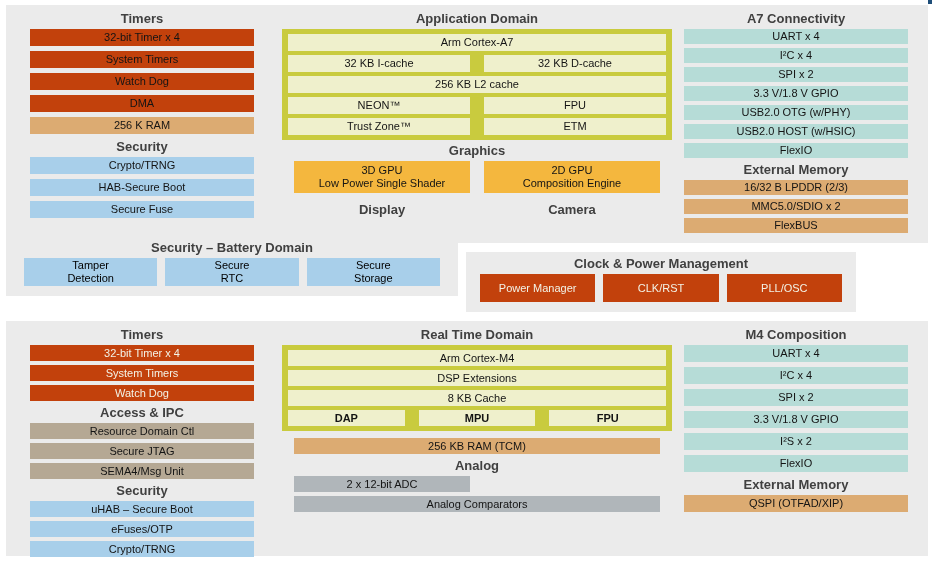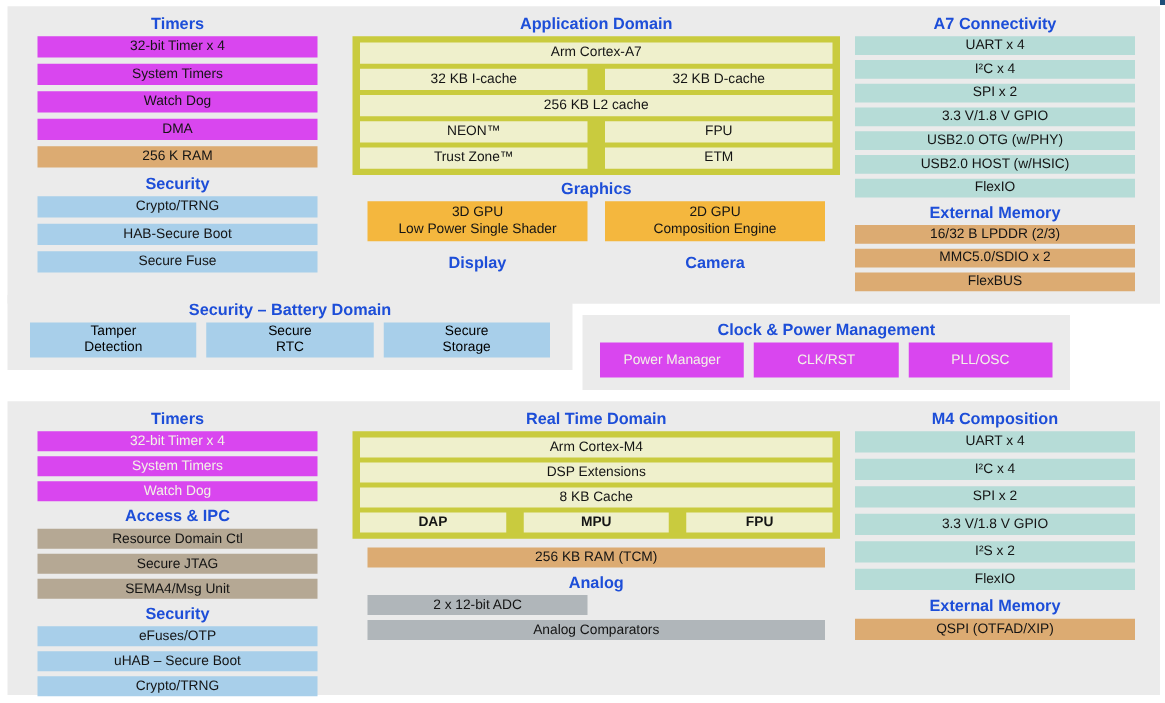--- a/index.html
+++ b/index.html
@@ -21,34 +21,34 @@
   .panel-mid-r  { left: 466px;top: 252px; width: 390px; height: 60px; }
   .panel-bottom { left: 6px;  top: 321px; width: 922px; height: 235px; }
 
   .col { position: absolute; top: 4px; }
   .col-l { left: 24px;  width: 224px; }
   .col-m { left: 276px; width: 390px; }
   .col-r { left: 678px; width: 224px; }
 
   .hdr {
     font-weight: 700; font-size: 13px; line-height: 15px;
-    text-align: center; color: #1d4ed8; margin: 2px 0 3px;
+    text-align: center; color: #404040; margin: 2px 0 3px;
   }
   .box {
     font-size: 11px; line-height: 13px; color: #141414;
     display: flex; align-items: center; justify-content: center;
     text-align: center; white-space: pre-line;
   }
   .panel-top .box    { height: 17px; margin-bottom: 5px; }
   .panel-top .col-r .box { height: 15px; margin-bottom: 4px; }
   .panel-bottom .box { height: 16px; margin-bottom: 4px; }
   .panel-bottom .col-r .box { height: 17px; margin-bottom: 5px; }
   .box.two-line { height: 32px; }
 
-  .olive  { background: #d946ef; }
+  .olive  { background: #c2410c; }
   .light-text { color: #f3f3e7; }
   .tan    { background: #dcab72; }
   .blue   { background: #a8cfea; }
   .teal   { background: #b6dcd7; }
   .orange { background: #f4b73e; }
   .gray   { background: #b0b6ba; }
   .taupe  { background: #b5a894; }
 
   .core-container {
     background: #c9cb3e; padding: 5px 6px;
@@ -170,22 +170,22 @@
     <div class="col col-l">
       <div class="hdr">Timers</div>
       <div class="box olive light-text">32-bit Timer x 4</div>
       <div class="box olive light-text">System Timers</div>
       <div class="box olive light-text">Watch Dog</div>
       <div class="hdr">Access &amp; IPC</div>
       <div class="box taupe">Resource Domain Ctl</div>
       <div class="box taupe">Secure JTAG</div>
       <div class="box taupe">SEMA4/Msg Unit</div>
       <div class="hdr">Security</div>
+      <div class="box blue">uHAB – Secure Boot</div>
       <div class="box blue">eFuses/OTP</div>
-      <div class="box blue">uHAB – Secure Boot</div>
       <div class="box blue">Crypto/TRNG</div>
     </div>
 
     <div class="col col-m">
       <div class="hdr">Real Time Domain</div>
       <div class="core-container">
         <div class="box core-box">Arm Cortex-M4</div>
         <div class="box core-box">DSP Extensions</div>
         <div class="box core-box">8 KB Cache</div>
         <div class="grid-3">

